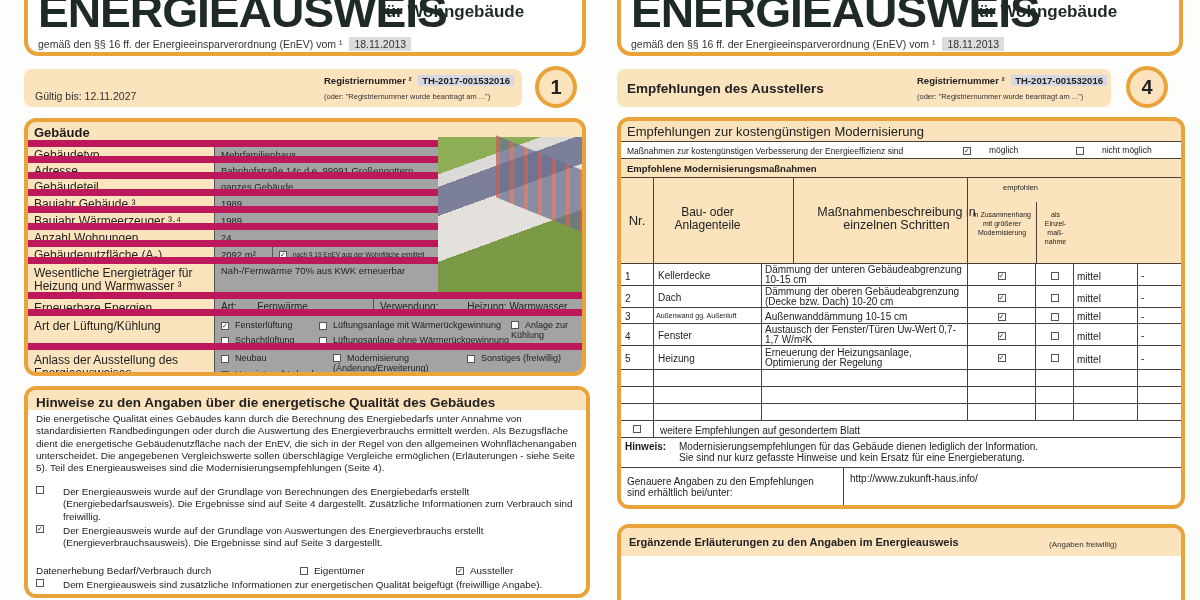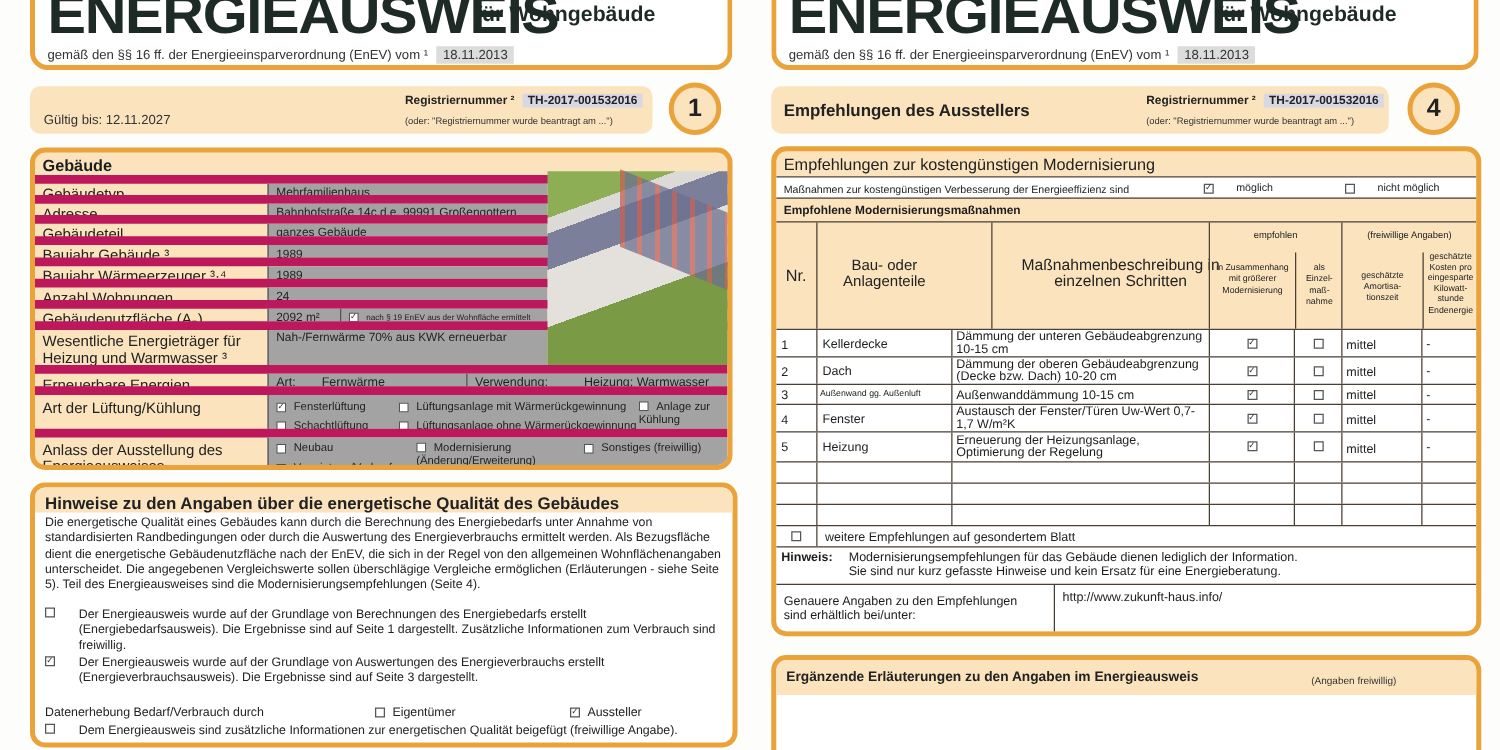--- a/index.html
+++ b/index.html
@@ -172,21 +172,21 @@
     </div>
   </div>
 
   <div class="hw">
     <div class="hw-head"></div>
     <div class="hw-title">Hinweise zu den Angaben über die energetische Qualität des Gebäudes</div>
     <div class="hw-body">Die energetische Qualität eines Gebäudes kann durch die Berechnung des Energiebedarfs unter Annahme von standardisierten Randbedingungen oder durch die Auswertung des Energieverbrauchs ermittelt werden. Als Bezugsfläche dient die energetische Gebäudenutzfläche nach der EnEV, die sich in der Regel von den allgemeinen Wohnflächenangaben unterscheidet. Die angegebenen Vergleichswerte sollen überschlägige Vergleiche ermöglichen (Erläuterungen - siehe Seite 5). Teil des Energieausweises sind die Modernisierungsempfehlungen (Seite 4).</div>
 
     <div class="hw-opt" style="top:96px;">
       <span class="cb cbx"></span>
-      <div class="txt">Der Energieausweis wurde auf der Grundlage von Berechnungen des Energiebedarfs erstellt (Energiebedarfsausweis). Die Ergebnisse sind auf Seite 1 dargestellt. Zusätzliche Informationen zum Verbrauch sind freiwillig.</div>
+      <div class="txt">Der Energieausweis wurde auf der Grundlage von Berechnungen des Energiebedarfs erstellt (Energiebedarfsausweis). Die Ergebnisse sind auf Seite 4 dargestellt. Zusätzliche Informationen zum Verbrauch sind freiwillig.</div>
     </div>
     <div class="hw-opt" style="top:135px;">
       <span class="cb cbx">✓</span>
       <div class="txt">Der Energieausweis wurde auf der Grundlage von Auswertungen des Energieverbrauchs erstellt (Energieverbrauchsausweis). Die Ergebnisse sind auf Seite 3 dargestellt.</div>
     </div>
     <div class="hw-opt" style="top:175px;">
       <span>Datenerhebung Bedarf/Verbrauch durch</span>
       <span style="position:absolute;left:264px;top:0;"><span class="cb"></span><span>Eigentümer</span></span>
       <span style="position:absolute;left:420px;top:0;"><span class="cb">✓</span><span>Aussteller</span></span>
     </div>
@@ -232,25 +232,20 @@
 
     <div class="em-row" style="top:56px;height:86px;">
       <div class="em-cell" style="left:0;width:32px;height:86px;border-left:none;font-size:13px;text-align:center;line-height:86px;">Nr.</div>
       <div class="em-cell" style="left:32px;width:108px;height:86px;font-size:12px;text-align:center;padding-top:28px;line-height:13px;">Bau- oder Anlagenteile</div>
       <div class="em-cell" style="left:140px;width:206px;height:86px;font-size:12.5px;text-align:center;padding-top:28px;line-height:13px;padding-left:20px;padding-right:20px;margin-left:32px;">Maßnahmenbeschreibung in einzelnen Schritten</div>
       <div class="em-cell" style="left:346px;width:106px;height:86px;">
         <div style="position:absolute;left:0;top:5px;width:100%;text-align:center;font-size:7.5px;">empfohlen</div>
         <div style="position:absolute;left:0;top:24px;width:68px;text-align:center;font-size:7px;line-height:9px;padding-top:8px;">in Zusammenhang mit größerer Modernisierung</div>
         <div style="position:absolute;left:68px;top:24px;width:38px;height:62px;border-left:1px solid #4a4036;text-align:center;font-size:7px;line-height:9px;padding:8px 4px 0;">als Einzel-maß-nahme</div>
       </div>
-      <div class="em-cell" style="left:452px;width:108px;height:86px;">
-        <div style="position:absolute;left:0;top:5px;width:100%;text-align:center;font-size:7.5px;">(freiwillige Angaben)</div>
-        <div style="position:absolute;left:0;top:24px;width:64px;text-align:center;font-size:7px;line-height:9px;padding:14px 6px 0;">geschätzte Amortisa-tionszeit</div>
-        <div style="position:absolute;left:64px;top:24px;width:44px;height:62px;border-left:1px solid #4a4036;text-align:center;font-size:7px;line-height:8.5px;padding-top:0;">geschätzte Kosten pro eingesparte Kilowatt-stunde Endenergie</div>
-      </div>
     </div>
 
     <div class="em-row em-data" style="top:142px;height:22px;">
       <div class="em-cell" style="left:4px;top:7px;border:none;">1</div>
       <div class="em-cell" style="left:32px;width:108px;height:22px;padding:6px 0 0 4px;">Kellerdecke</div>
       <div class="em-cell" style="left:140px;width:206px;height:22px;padding:1px 0 0 3px;line-height:10px;">Dämmung der unteren Gebäudeabgrenzung 10-15 cm</div>
       <div class="em-cell" style="left:346px;width:68px;height:22px;text-align:center;padding-top:6px;"><span class="cb" style="margin:0;">✓</span></div>
       <div class="em-cell" style="left:414px;width:38px;height:22px;text-align:center;padding-top:6px;"><span class="cb" style="margin:0;"></span></div>
       <div class="em-cell" style="left:452px;width:64px;height:22px;padding:7px 0 0 3px;">mittel</div>
       <div class="em-cell" style="left:516px;width:44px;height:22px;padding:6px 0 0 3px;">-</div>

